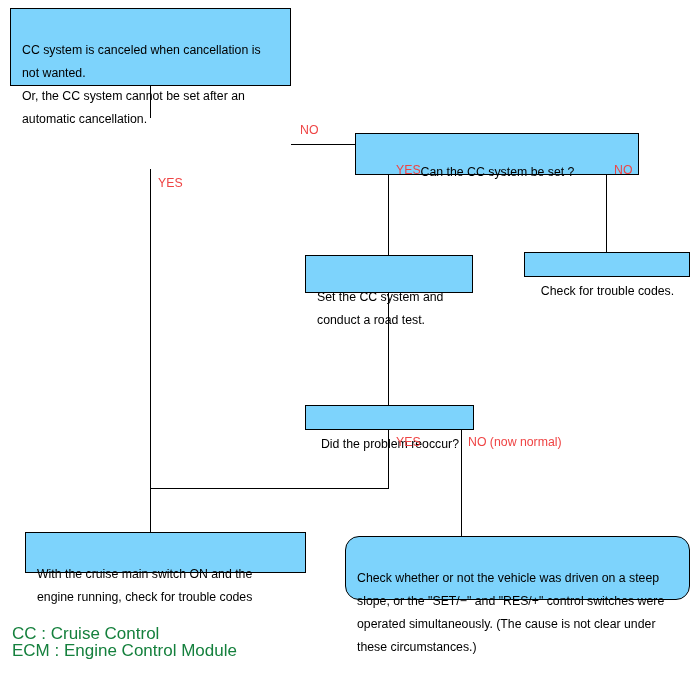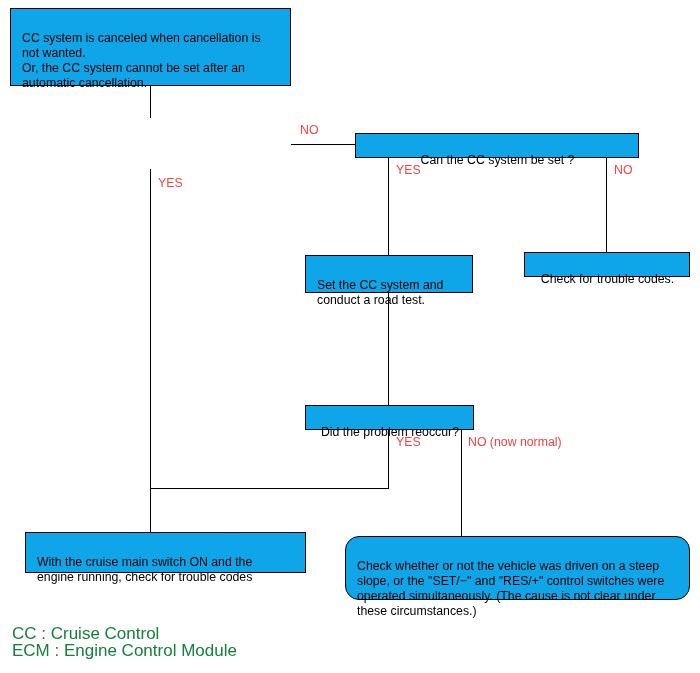--- a/index.html
+++ b/index.html
@@ -16,23 +16,23 @@
     position: relative;
     width: 700px;
     height: 673px;
     background: #ffffff;
     overflow: hidden;
   }
   .node {
     position: absolute;
     box-sizing: border-box;
     border: 1.4px solid #000000;
-    background: #0ea5e9;
+    background: #7dd3fc;
     font-size: 12.3px;
-    line-height: 15px;
+    line-height: 23px;
     color: #000000;
     z-index: 3;
     white-space: pre-line;
   }
   .node .txt {
     display: block;
     white-space: pre-line;
   }
   .pad {
     padding: 7px 10px 7px 11px;
@@ -73,21 +73,21 @@
 <div id="canvas">
 
   <div class="node pad" style="left:10px; top:8px; width:281px; height:78px;">
     <span class="txt">CC system is canceled when cancellation is
 not wanted.
 Or, the CC system cannot be set after an
 automatic cancellation.</span>
   </div>
 
 
-  <div class="node pad-tight center" style="left:355px; top:133px; width:284px; height:25px;">
+  <div class="node pad-tight center" style="left:355px; top:133px; width:284px; height:42px;">
     <span class="txt">Can the CC system be set ?</span>
   </div>
 
   <div class="node pad" style="left:305px; top:255px; width:168px; height:38px;">
     <span class="txt">Set the CC system and
 conduct a road test.</span>
   </div>
 
   <div class="node pad-tight center" style="left:524px; top:252px; width:166px; height:25px;">
     <span class="txt">Check for trouble codes.</span>

